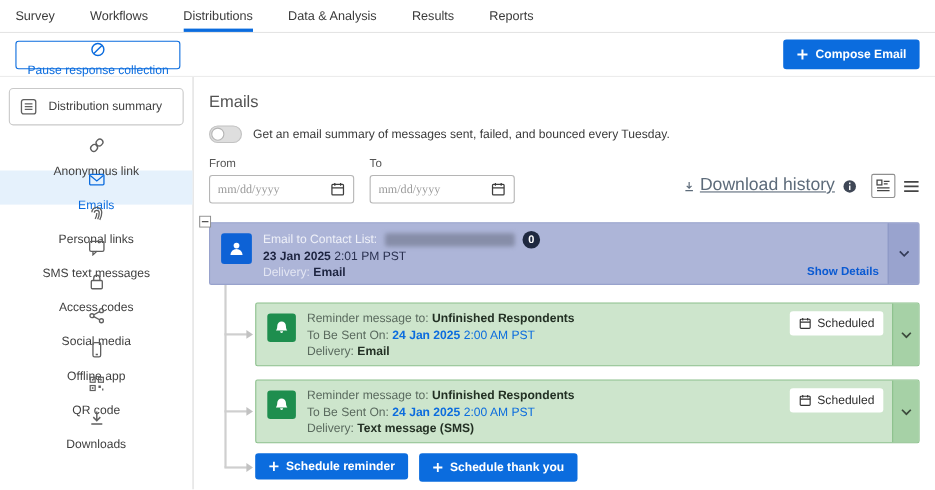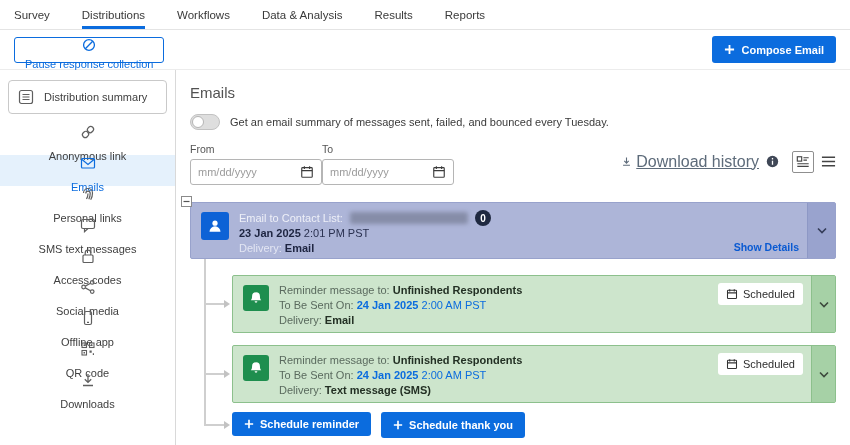--- a/index.html
+++ b/index.html
@@ -28,25 +28,25 @@
   .side-item svg, .summary-item svg { color:#5f5f5f; flex-shrink:0; }
   .side-item.active { background:#e5f1fc; color:#0b6cde; }
   .side-item.active svg { color:#0b6cde; }
 
   .main { flex:1; position:relative; padding:14px 14px 0 14px; }
   .main-title { font-size:15px; color:#525252; font-weight:400; margin-bottom:13px; }
   .toggle-row { display:flex; align-items:center; gap:10px; margin-bottom:13px; }
   .toggle { width:30px; height:16px; border-radius:9px; background:#dedede; border:1px solid #c2c2c2; position:relative; cursor:pointer; flex-shrink:0; }
   .toggle .knob { position:absolute; left:1px; top:1px; width:12px; height:12px; background:#fff; border:1px solid #b5b5b5; border-radius:50%; }
 
-  .filter-row { display:flex; align-items:center; }
+  .filter-row { display:flex; align-items:flex-end; gap:14px; }
   .date-group { display:flex; flex-direction:column; gap:4px; }
   .date-label { font-size:10.5px; color:#555; }
   .date-box { width:132px; height:26px; border:1px solid #b5b5b5; border-radius:3px; display:flex; align-items:center; padding:0 7px; background:#fff; }
-  .date-box input { border:none; outline:none; flex:1; font-size:11px; color:#666; font-family:Liberation Sans, sans-serif; width:90px; }
+  .date-box input { border:none; outline:none; flex:1; font-size:11px; color:#666; font-family:Liberation Serif, serif; width:90px; }
   .date-box input::placeholder { color:#9b9b9b; }
   .cal-btn { background:none; border:none; color:#3c3c3c; cursor:pointer; padding:0; display:flex; }
 
   .history { margin-left:auto; display:flex; align-items:center; gap:7px; margin-bottom:5px; }
   .dl-link { color:#5d6b7a; text-decoration:underline; font-size:16px; display:inline-flex; align-items:center; gap:4px; cursor:pointer; }
   .viewbox { width:22px; height:22px; border:1px solid #8f8f8f; border-radius:2px; display:flex; align-items:center; justify-content:center; margin-left:6px; cursor:pointer; background:#fff; }
   .hamb { cursor:pointer; display:flex; align-items:center; }
 
   
   .tree { position:relative; margin-top:17px; height:245px; }
@@ -84,22 +84,22 @@
   .sched-badge { position:absolute; right:8px; top:7px; background:#fff; border-radius:3px; height:22px; display:flex; align-items:center; gap:5px; padding:0 8px; color:#2e2e2e; cursor:default; }
   .strip-g { width:24px; background:#a6d1a6; border-left:1px solid #8cc08c; display:flex; align-items:center; justify-content:center; cursor:pointer; flex-shrink:0; }
 
   .actions-row { position:absolute; left:42px; top:210px; display:flex; gap:10px; }
 </style>
 </head>
 <body>
 
 <div class="topnav">
   <div class="tab">Survey</div>
+  <div class="tab">Workflows</div>
   <div class="tab active">Distributions</div>
-  <div class="tab">Workflows</div>
   <div class="tab">Data &amp; Analysis</div>
   <div class="tab">Results</div>
   <div class="tab">Reports</div>
 </div>
 
 <div class="toolbar">
   <button class="btn-outline">
     <span style="display:flex;">
       <svg width="14" height="14" viewBox="0 0 16 16" fill="none" stroke="#0b6cde" stroke-width="1.5">
           <circle cx="8" cy="8" r="6.2"></circle>

